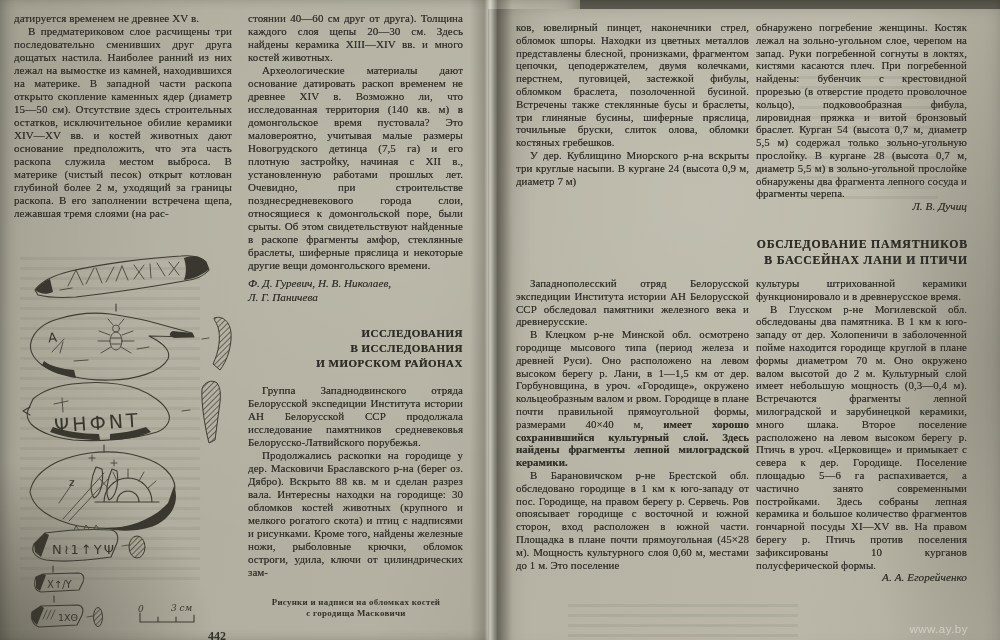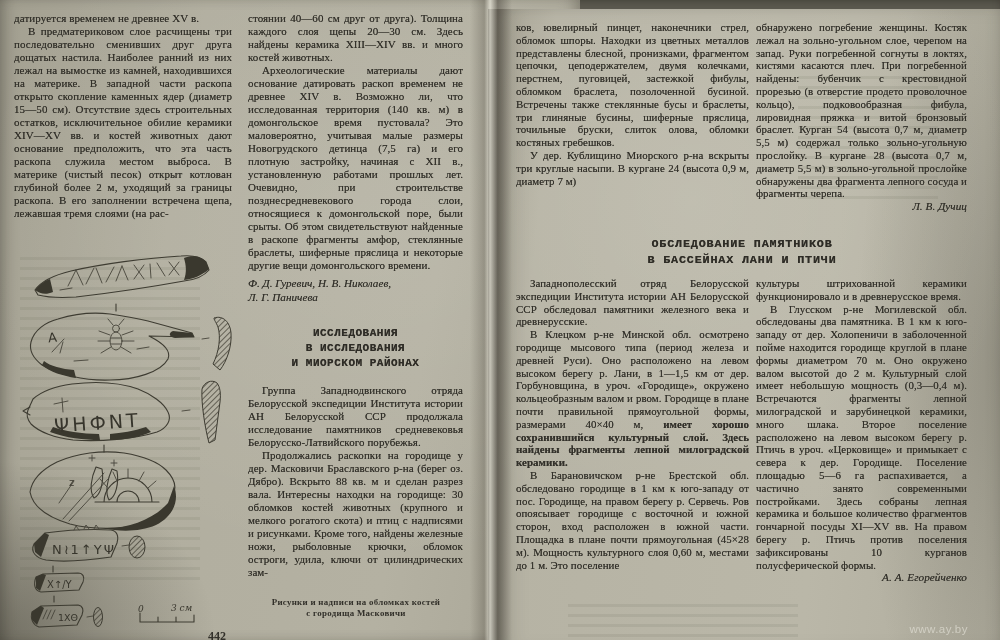--- a/index.html
+++ b/index.html
@@ -29,22 +29,22 @@
        text-shadow:0 0 .4px rgba(47,45,38,.75);}
   .body1{font-size:11px;line-height:13px;letter-spacing:.1px;}
   .body2{font-size:11px;line-height:13px;letter-spacing:.05px;}
   .body3{font-size:10.9px;line-height:12.8px;letter-spacing:.05px;}
   .col p{margin:0;padding:0;}
   .ind{text-indent:14px;}
   .bld{font-weight:700;}
   .authors{position:absolute;color:#32302a;font-style:italic;font-size:11.2px;line-height:14px;
            text-shadow:0 0 .4px rgba(47,45,38,.7);}
   .sig{font-style:italic;font-size:11.2px;text-align:right;margin-top:5px;padding-right:2px;}
-  .hd{position:absolute;color:#2e2c26;font-weight:700;text-align:center;
-      text-shadow:0 0 .5px rgba(46,44,38,.8);font-family:Liberation Mono, monospace;}
+  .hd{position:absolute;color:#2e2c26;font-weight:700;text-align:right;
+      text-shadow:0 0 .5px rgba(46,44,38,.8);}
   .hd1{font-size:11px;line-height:15px;letter-spacing:.5px;}
   .hd2{font-size:11.8px;line-height:15.5px;letter-spacing:.8px;}
   .caption{position:absolute;color:#32302a;font-weight:700;font-size:8.9px;line-height:11px;
            text-align:center;letter-spacing:.3px;}
   .pagenum{position:absolute;color:#32302a;font-weight:700;font-size:12px;}
   .watermark{position:absolute;color:rgba(238,236,228,.55);font-family:"Liberation Sans","DejaVu Sans",sans-serif;
              font-size:11.5px;letter-spacing:.5px;text-align:right;}
   .ln{stroke:#3e3c32;stroke-width:1.1;fill:none;stroke-linecap:round;stroke-linejoin:round;}
   .tn{stroke:#46443a;stroke-width:.9;fill:none;stroke-linecap:round;}
   .dk{fill:#3a382e;stroke:none;}

